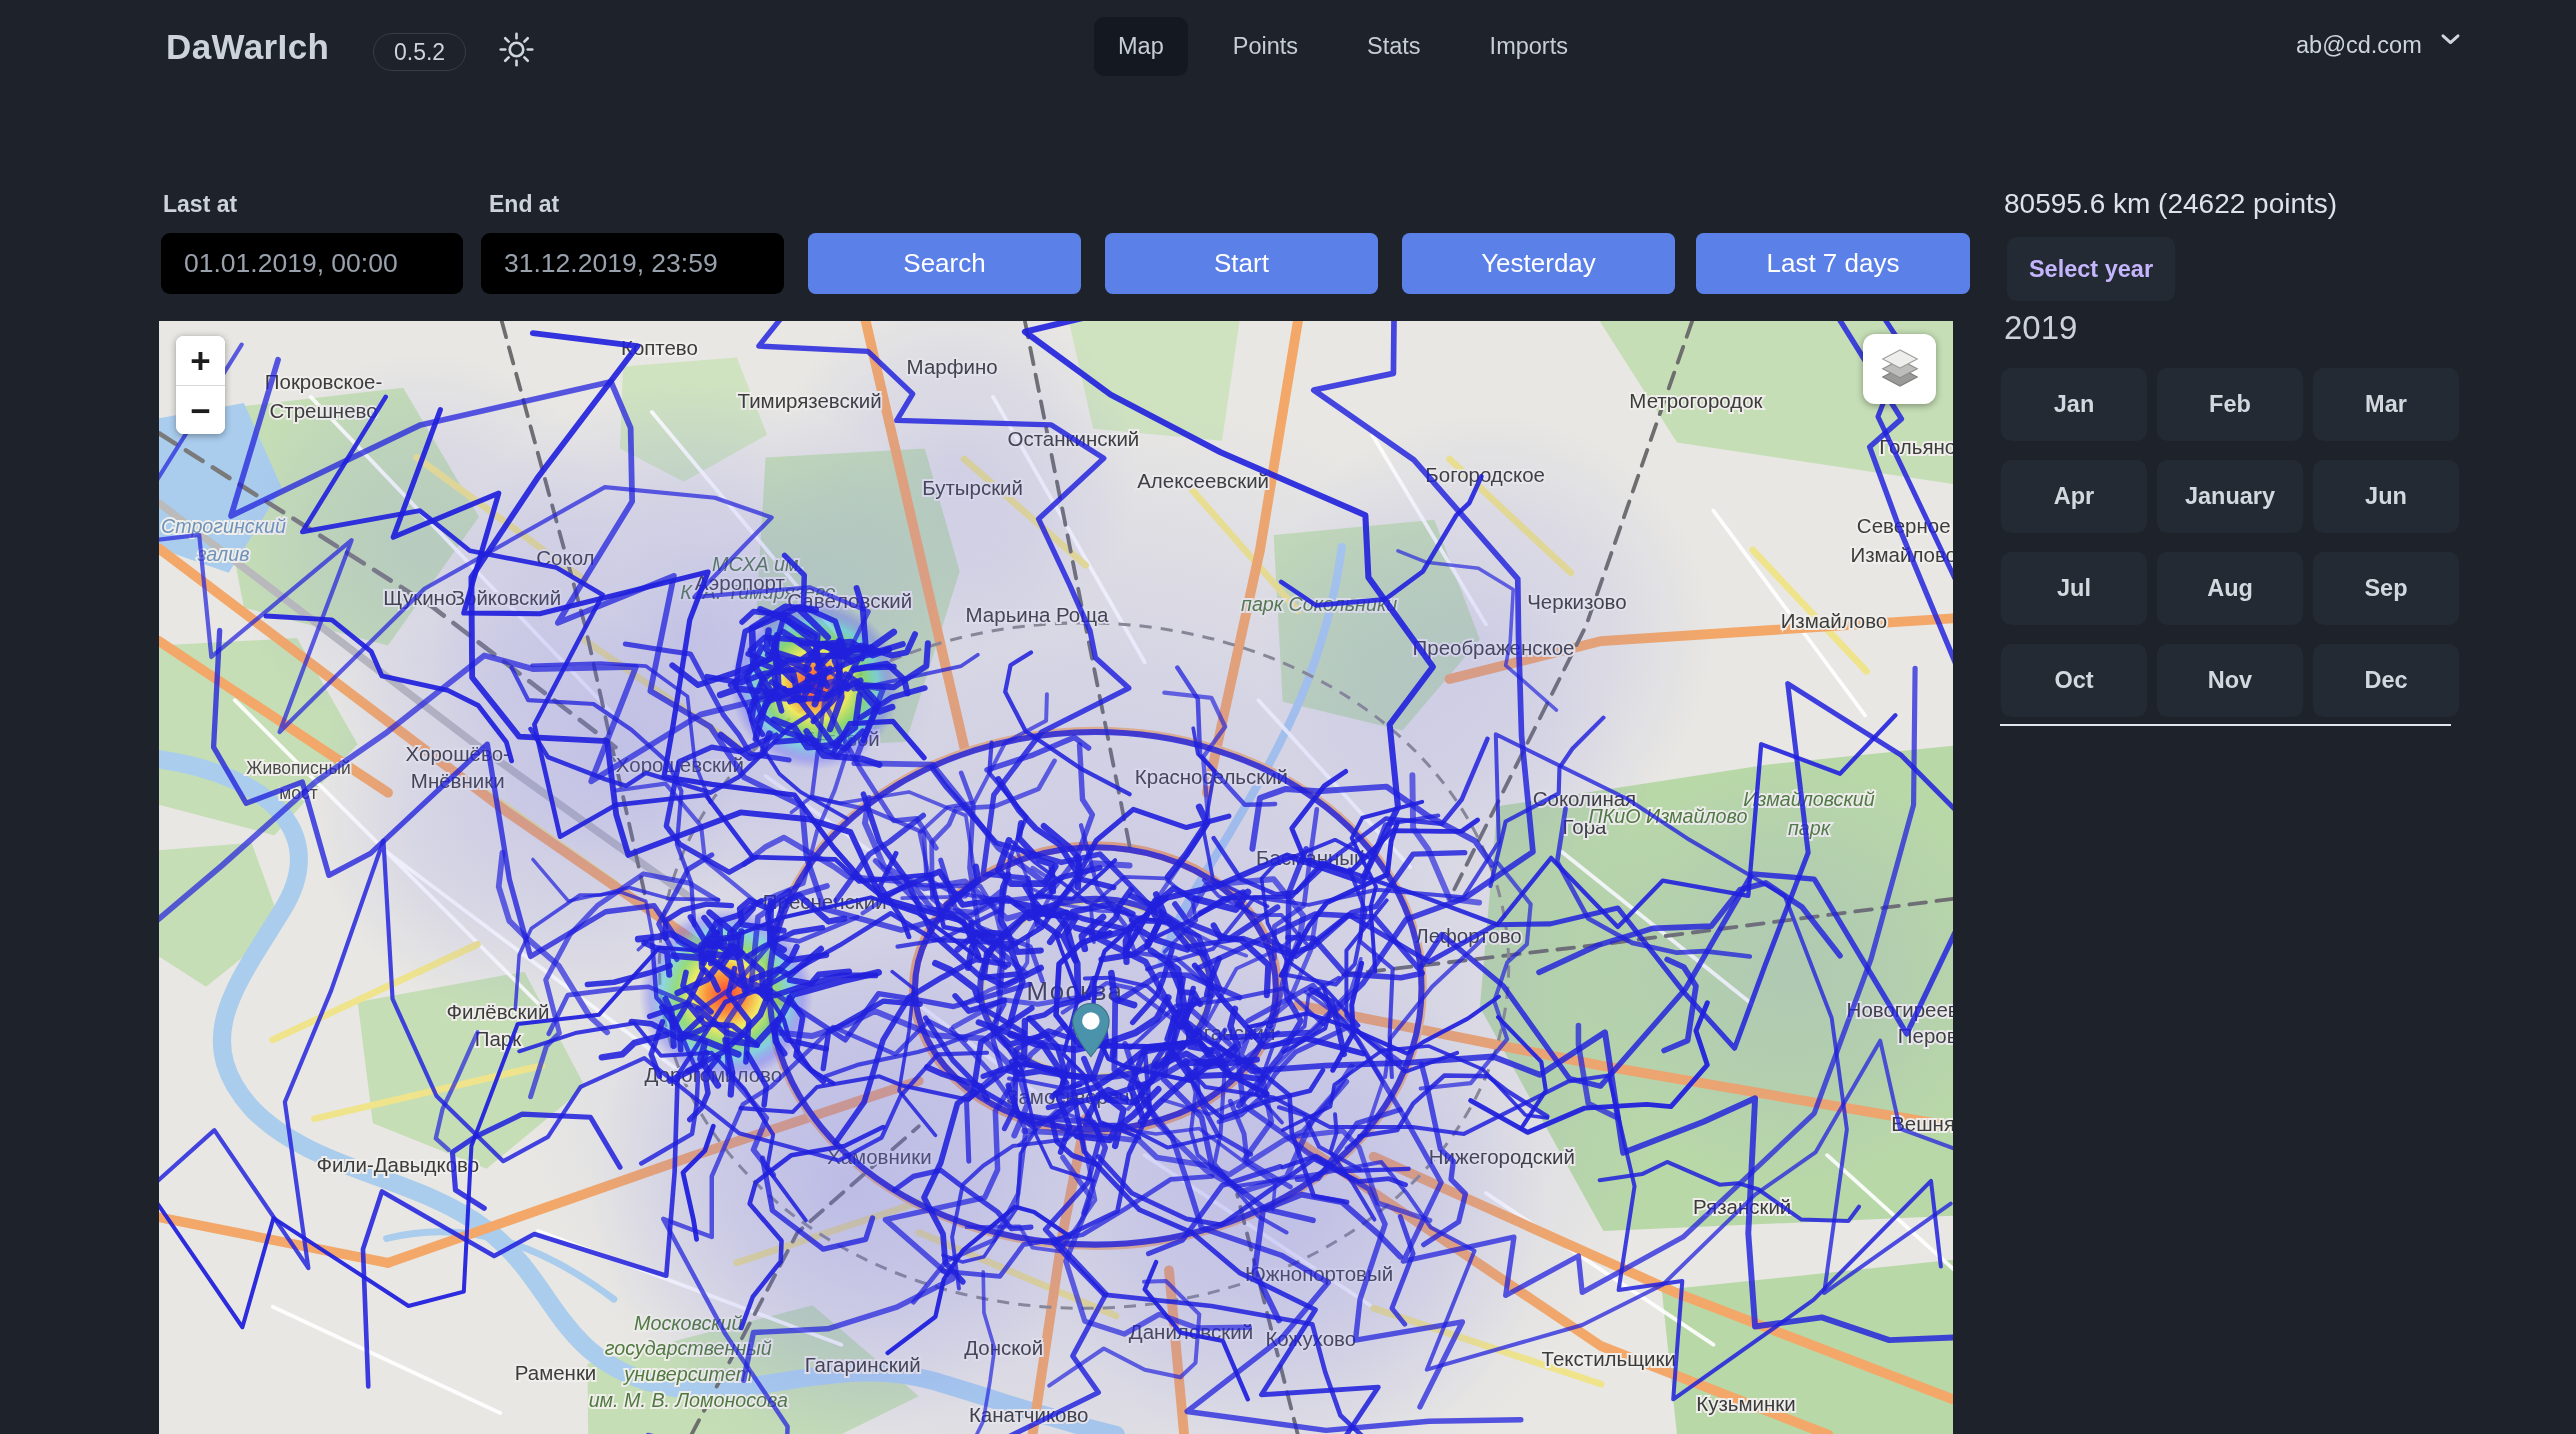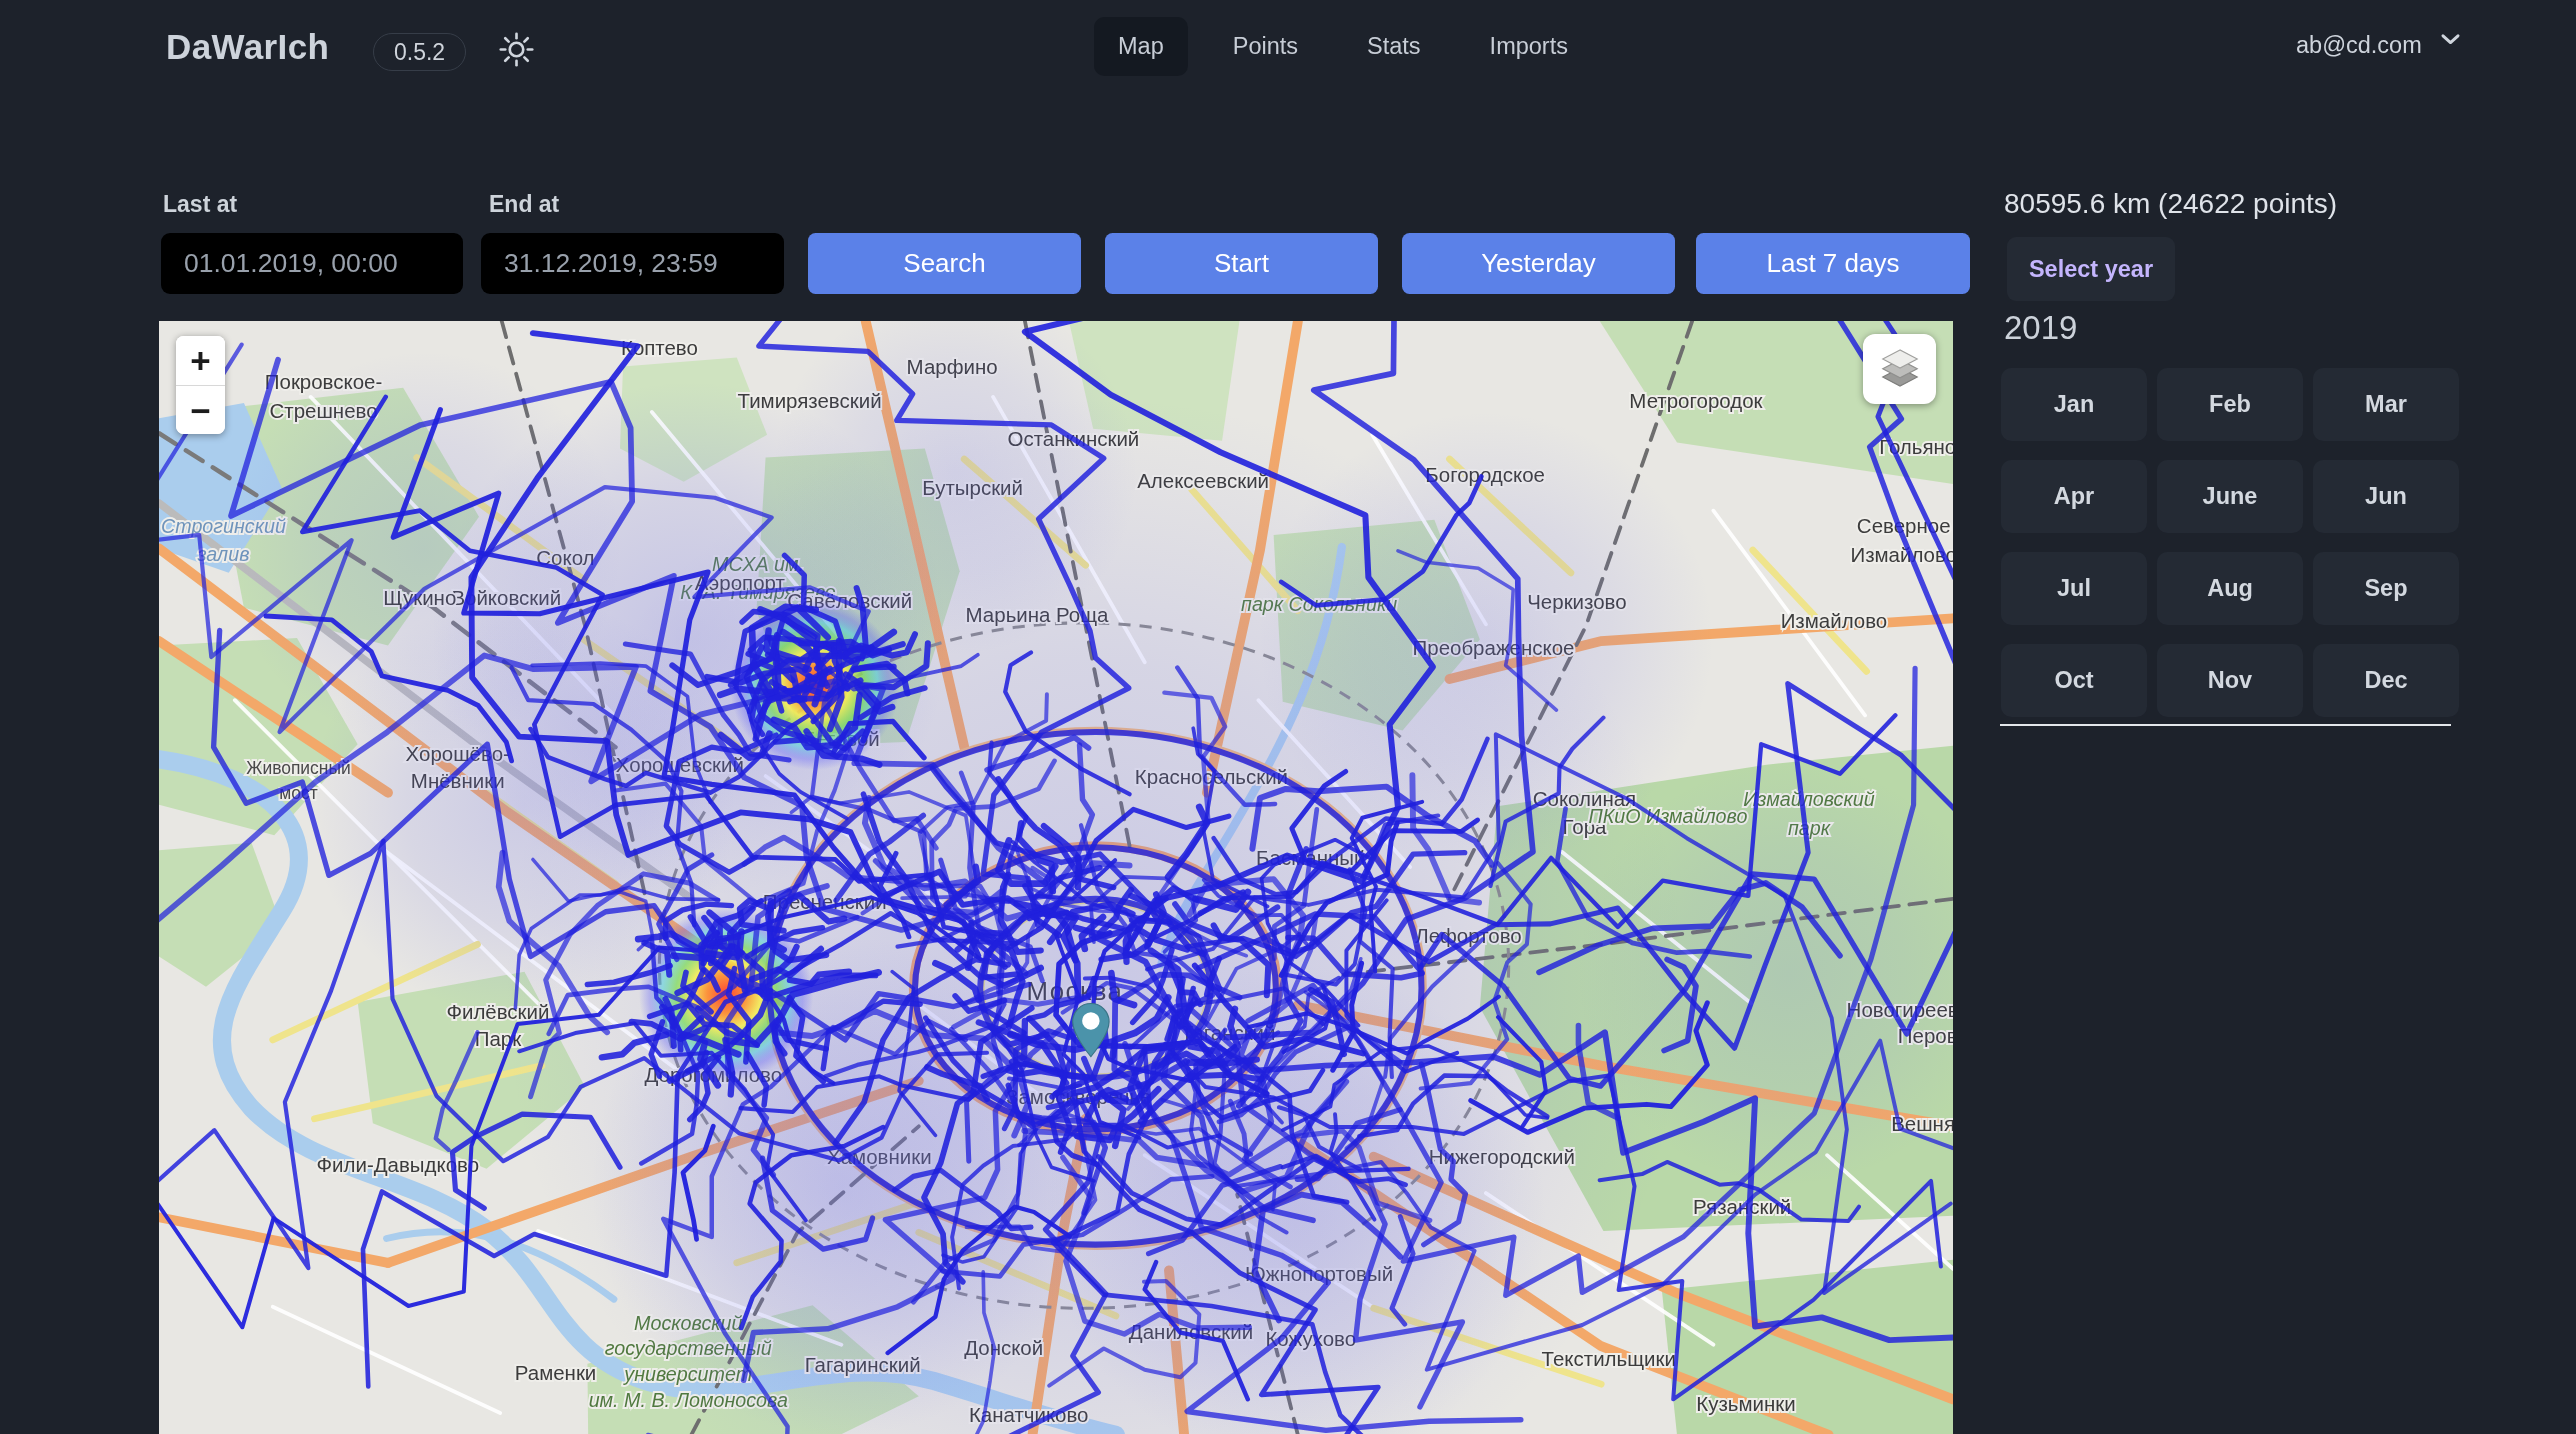--- a/index.html
+++ b/index.html
@@ -113,21 +113,21 @@
 <button class="blue-btn btn-last7">Last 7 days</button>
 
 <div class="abs stats-line">80595.6 km (24622 points)</div>
 <button class="abs select-year">Select year</button>
 <div class="abs year-heading">2019</div>
 <div class="abs month-grid">
   <button class="month-btn">Jan</button>
   <button class="month-btn">Feb</button>
   <button class="month-btn">Mar</button>
   <button class="month-btn">Apr</button>
-  <button class="month-btn">June</button>
+  <button class="month-btn">January</button>
   <button class="month-btn">Jun</button>
   <button class="month-btn">Jul</button>
   <button class="month-btn">Aug</button>
   <button class="month-btn">Sep</button>
   <button class="month-btn">Oct</button>
   <button class="month-btn">Nov</button>
   <button class="month-btn">Dec</button>
 </div>
 <div class="abs sidebar-divider"></div>
 

